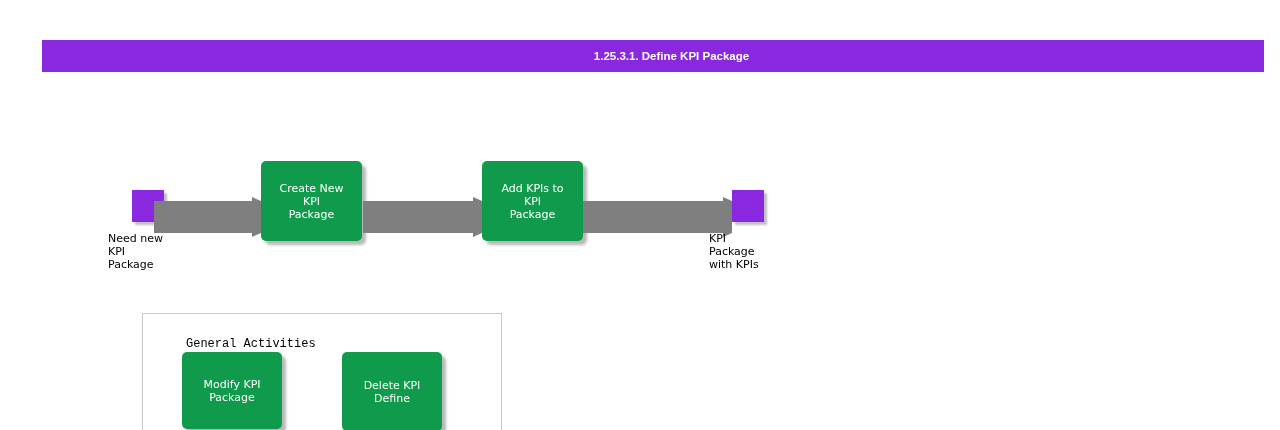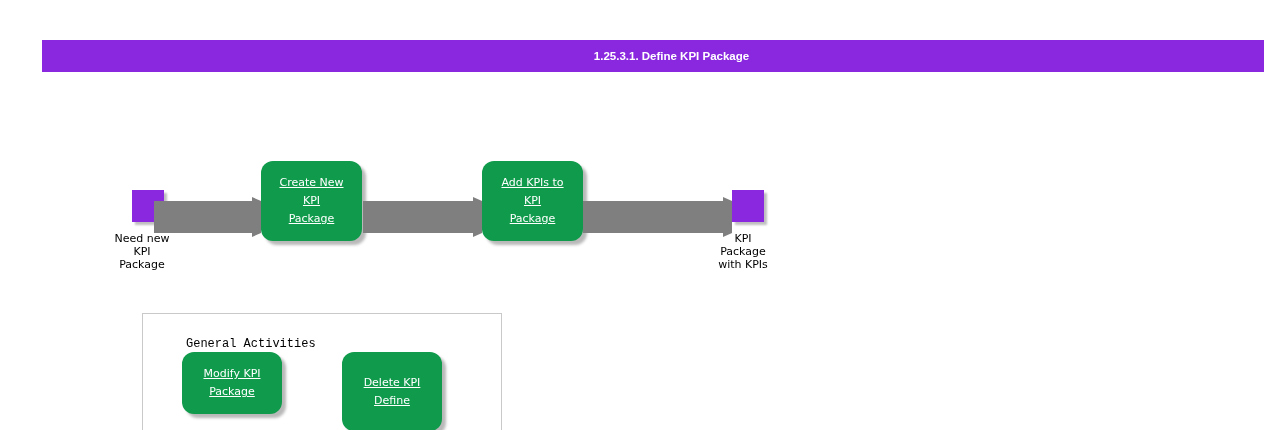--- a/index.html
+++ b/index.html
@@ -40,48 +40,46 @@
     position: absolute;
     width: 22px; height: 22px;
     background: var(--event-purple);
     box-shadow: 3px 3px 2px #bfbfbf;
   }
   .event-start { left: 100px; top: 158px; }
   .event-end   { left: 700px; top: 158px; }
   .node-label {
     position: absolute;
     width: 100px;
-    text-align: center;
     font-size: 11px;
     line-height: 13px;
     color: #000000;
     white-space: pre-line;
   }
   .label-start { left: 60px;  top: 184px; }
   .label-end   { left: 661px; top: 184px; }
   .activity {
     position: absolute;
     width: 101px; height: 80px;
     background: var(--activity-green);
-    border-radius: 12px;
+    border-radius: 5px;
     box-shadow: 4px 4px 3px #b9b9b9;
     color: #ffffff;
     font-size: 11px;
-    line-height: 18px;
+    line-height: 13px;
     text-align: center;
     white-space: pre-line;
     display: flex;
     align-items: center;
     justify-content: center;
     cursor: pointer;
-    text-decoration: underline;
   }
   .activity-1 { left: 229px; top: 129px; }
   .activity-2 { left: 450px; top: 129px; text-align: center; }
-  .activity-modify { left: 150px; top: 320px; height: 62px; width: 100px; }
+  .activity-modify { left: 150px; top: 320px; height: 77px; width: 100px; }
   .activity-delete { left: 310px; top: 320px; height: 79px; width: 100px; }
   .arrow-line {
     position: absolute;
     top: 169px;
     height: 1px;
     background: var(--arrow);
   }
   .arrow-head {
     position: absolute;
     top: 165px;

